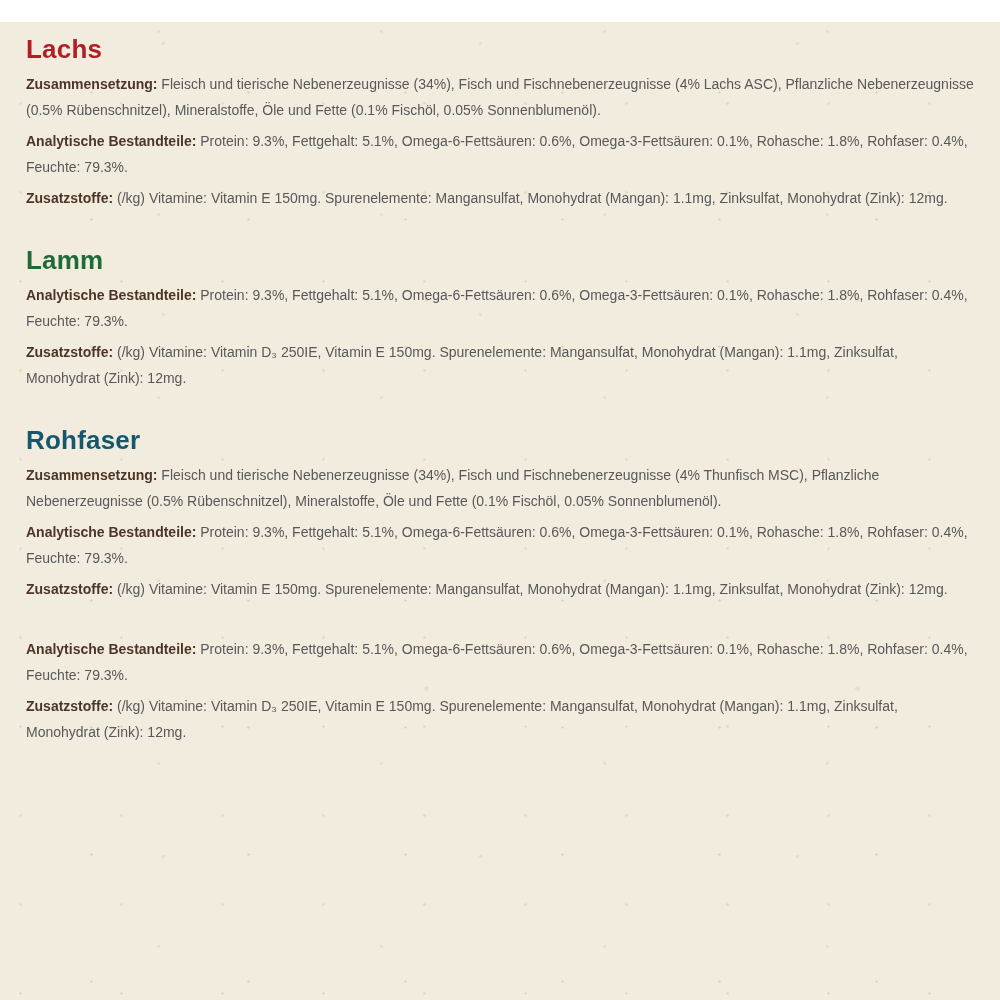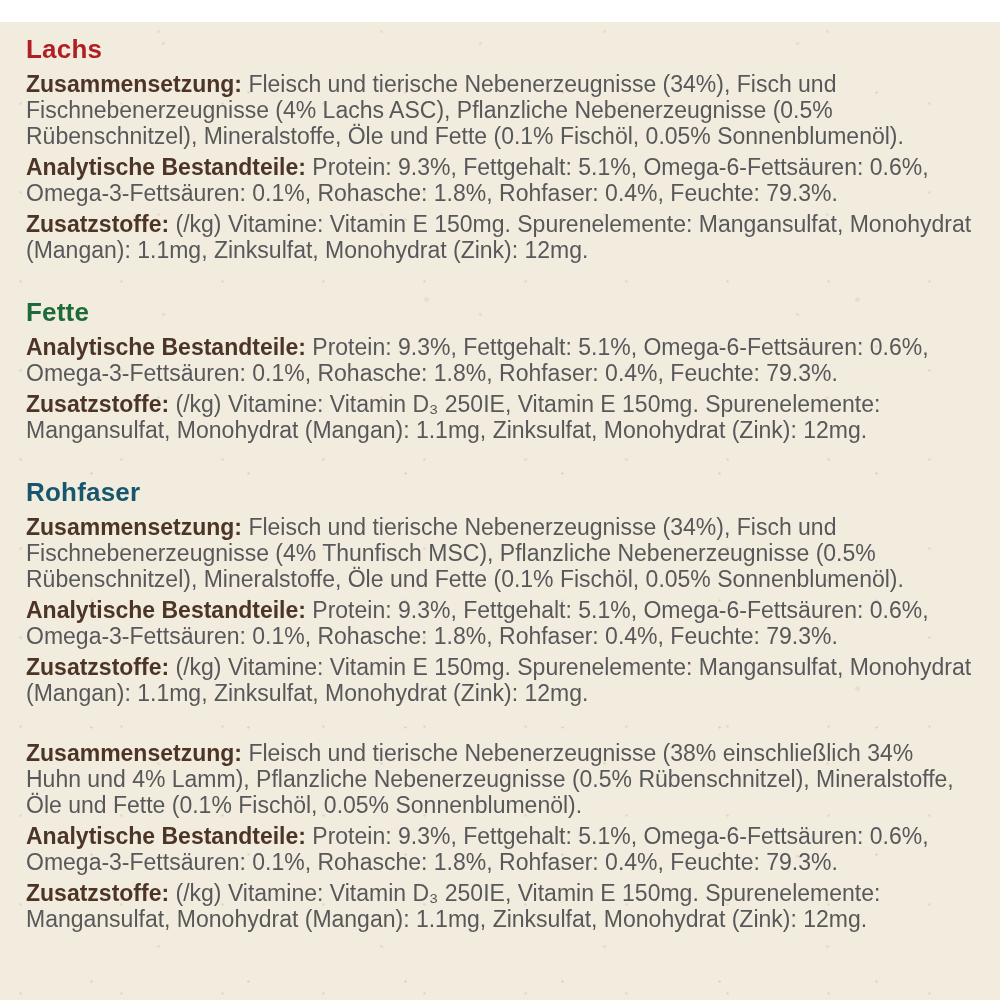--- a/index.html
+++ b/index.html
@@ -35,21 +35,21 @@
   }
   .section-title {
     margin: 0 0 7px 0;
     font-size: 26px;
     font-weight: bold;
     letter-spacing: 0.2px;
     line-height: 30px;
   }
   .para {
     margin: 0 0 5px 0;
-    font-size: 23px;
+    font-size: 14px;
     line-height: 26px;
     color: #58585a;
   }
   .para .label {
     font-weight: bold;
     color: #4c3527;
   }
 </style>
 </head>
 <body>
@@ -57,31 +57,30 @@
 <div class="page">
 
   <section class="section">
     <h2 class="section-title" style="color: rgb(176, 31, 36);">Lachs</h2>
     <p class="para"><span class="label">Zusammensetzung:</span> <span>Fleisch und tierische Nebenerzeugnisse (34%), Fisch und Fischnebenerzeugnisse (4% Lachs ASC), Pflanzliche Nebenerzeugnisse (0.5% Rübenschnitzel), Mineralstoffe, Öle und Fette (0.1% Fischöl, 0.05% Sonnenblumenöl).</span></p>
     <p class="para"><span class="label">Analytische Bestandteile:</span> <span>Protein: 9.3%, Fettgehalt: 5.1%, Omega-6-Fettsäuren: 0.6%, Omega-3-Fettsäuren: 0.1%, Rohasche: 1.8%, Rohfaser: 0.4%, Feuchte: 79.3%.</span></p>
     <p class="para"><span class="label">Zusatzstoffe:</span> <span>(/kg) Vitamine: Vitamin E 150mg. Spurenelemente: Mangansulfat, Monohydrat (Mangan): 1.1mg, Zinksulfat, Monohydrat (Zink): 12mg.</span></p>
   </section>
 
   <section class="section">
-    <h2 class="section-title" style="color: rgb(30, 107, 58);">Fette</h2>
+    <h2 class="section-title" style="color: rgb(30, 107, 58);">Lamm</h2>
     <p class="para"><span class="label">Analytische Bestandteile:</span> <span>Protein: 9.3%, Fettgehalt: 5.1%, Omega-6-Fettsäuren: 0.6%, Omega-3-Fettsäuren: 0.1%, Rohasche: 1.8%, Rohfaser: 0.4%, Feuchte: 79.3%.</span></p>
     <p class="para"><span class="label">Zusatzstoffe:</span> <span>(/kg) Vitamine: Vitamin D₃ 250IE, Vitamin E 150mg. Spurenelemente: Mangansulfat, Monohydrat (Mangan): 1.1mg, Zinksulfat, Monohydrat (Zink): 12mg.</span></p>
   </section>
 
   <section class="section">
     <h2 class="section-title" style="color: rgb(23, 87, 109);">Rohfaser</h2>
     <p class="para"><span class="label">Zusammensetzung:</span> <span>Fleisch und tierische Nebenerzeugnisse (34%), Fisch und Fischnebenerzeugnisse (4% Thunfisch MSC), Pflanzliche Nebenerzeugnisse (0.5% Rübenschnitzel), Mineralstoffe, Öle und Fette (0.1% Fischöl, 0.05% Sonnenblumenöl).</span></p>
     <p class="para"><span class="label">Analytische Bestandteile:</span> <span>Protein: 9.3%, Fettgehalt: 5.1%, Omega-6-Fettsäuren: 0.6%, Omega-3-Fettsäuren: 0.1%, Rohasche: 1.8%, Rohfaser: 0.4%, Feuchte: 79.3%.</span></p>
     <p class="para"><span class="label">Zusatzstoffe:</span> <span>(/kg) Vitamine: Vitamin E 150mg. Spurenelemente: Mangansulfat, Monohydrat (Mangan): 1.1mg, Zinksulfat, Monohydrat (Zink): 12mg.</span></p>
   </section>
 
   <section class="section">
-    <p class="para"><span class="label">Zusammensetzung:</span> <span>Fleisch und tierische Nebenerzeugnisse (38% einschließlich 34% Huhn und 4% Lamm), Pflanzliche Nebenerzeugnisse (0.5% Rübenschnitzel), Mineralstoffe, Öle und Fette (0.1% Fischöl, 0.05% Sonnenblumenöl).</span></p>
     <p class="para"><span class="label">Analytische Bestandteile:</span> <span>Protein: 9.3%, Fettgehalt: 5.1%, Omega-6-Fettsäuren: 0.6%, Omega-3-Fettsäuren: 0.1%, Rohasche: 1.8%, Rohfaser: 0.4%, Feuchte: 79.3%.</span></p>
     <p class="para"><span class="label">Zusatzstoffe:</span> <span>(/kg) Vitamine: Vitamin D₃ 250IE, Vitamin E 150mg. Spurenelemente: Mangansulfat, Monohydrat (Mangan): 1.1mg, Zinksulfat, Monohydrat (Zink): 12mg.</span></p>
   </section>
 
 </div>
 
 </body></html>

